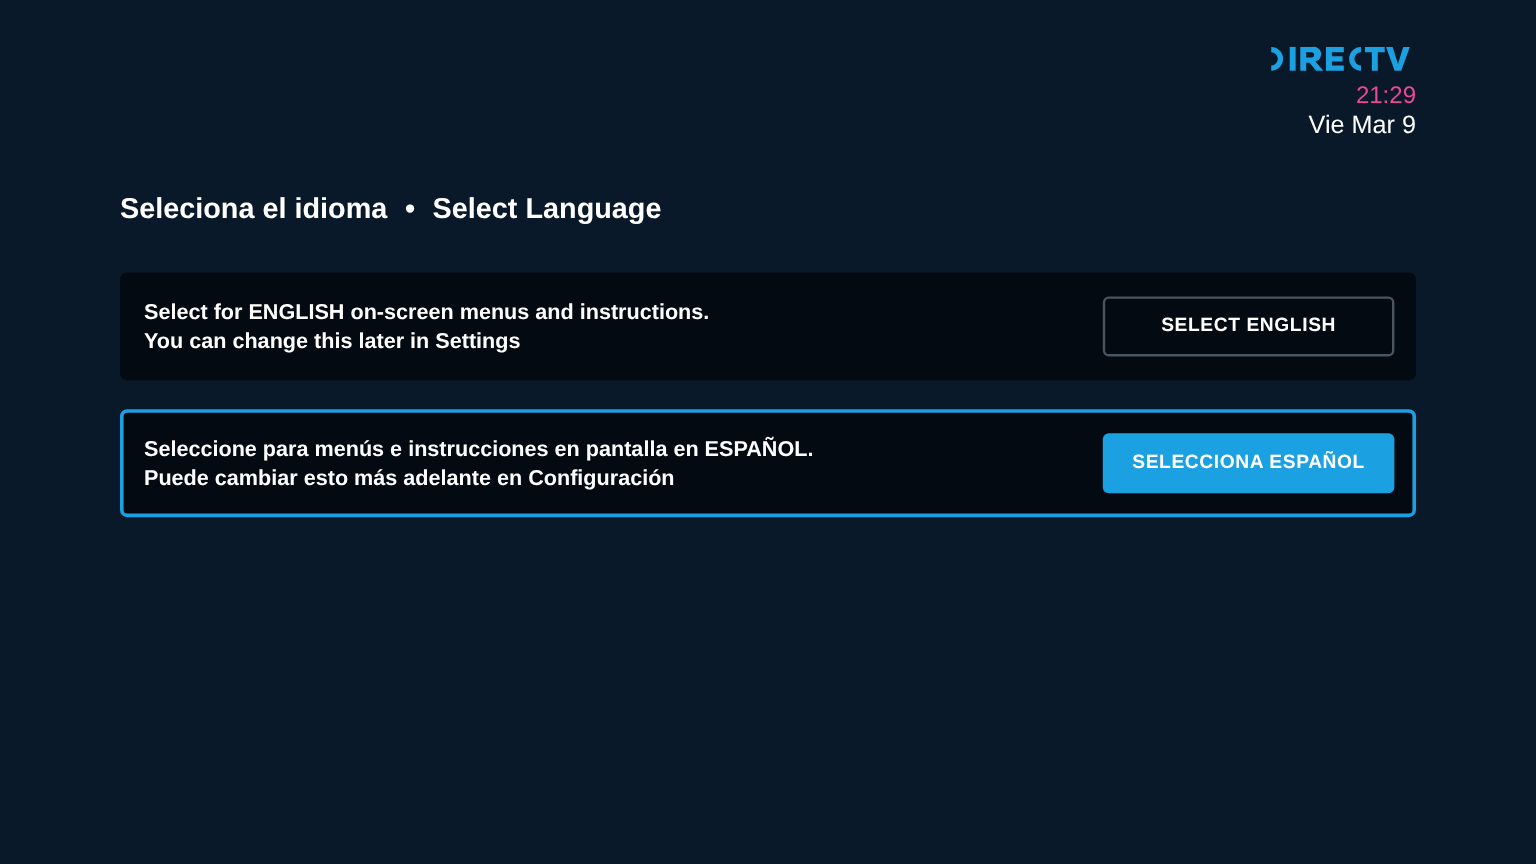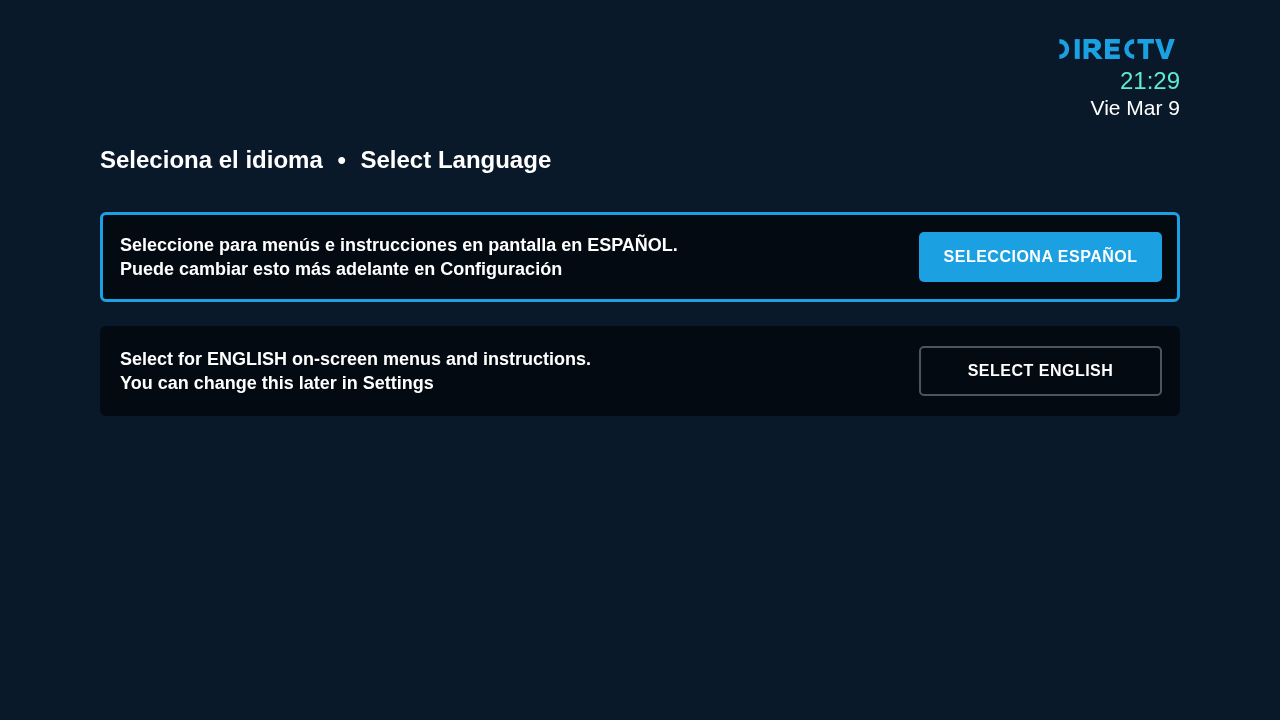--- a/index.html
+++ b/index.html
@@ -24,35 +24,35 @@
     }
     .logo {
       display: inline-block;
       margin-bottom: 2px;
     }
     .logo svg {
       height: 22px;
       width: auto;
     }
     .time {
-      font-size: 24px;
+      font-size: 20px;
       font-weight: 500;
-      color: #5eead4;
+      color: #ec4899;
       line-height: 1.1;
       margin-top: 2px;
     }
     .date {
       font-size: 21px;
       font-weight: 400;
       color: #ffffff;
       margin-top: 2px;
     }
     .content {
       position: absolute;
-      top: 146px;
+      top: 161px;
       left: 100px;
       right: 100px;
     }
     .title {
       font-size: 24px;
       font-weight: 600;
       color: #ffffff;
       margin-bottom: 38px;
     }
     .title-sep {
@@ -129,28 +129,28 @@
   </div>
   <div class="time">21:29</div>
   <div class="date">Vie Mar 9</div>
 </div>
 
 <div class="content">
   <h1 class="title">
     <span>Seleciona el idioma</span><span class="title-sep">&nbsp;•&nbsp;</span><span>Select Language</span>
   </h1>
 
+  <div class="option-card">
+    <div class="option-text">
+      <p>Select for ENGLISH on-screen menus and instructions.</p>
+      <p>You can change this later in Settings</p>
+    </div>
+    <button class="option-button secondary">SELECT ENGLISH</button>
+  </div>
+
   <div class="option-card selected">
     <div class="option-text">
       <p>Seleccione para menús e instrucciones en pantalla en ESPAÑOL.</p>
       <p>Puede cambiar esto más adelante en Configuración</p>
     </div>
     <button class="option-button primary">SELECCIONA ESPAÑOL</button>
   </div>
-
-  <div class="option-card">
-    <div class="option-text">
-      <p>Select for ENGLISH on-screen menus and instructions.</p>
-      <p>You can change this later in Settings</p>
-    </div>
-    <button class="option-button secondary">SELECT ENGLISH</button>
-  </div>
 </div>
 
 </body></html>

